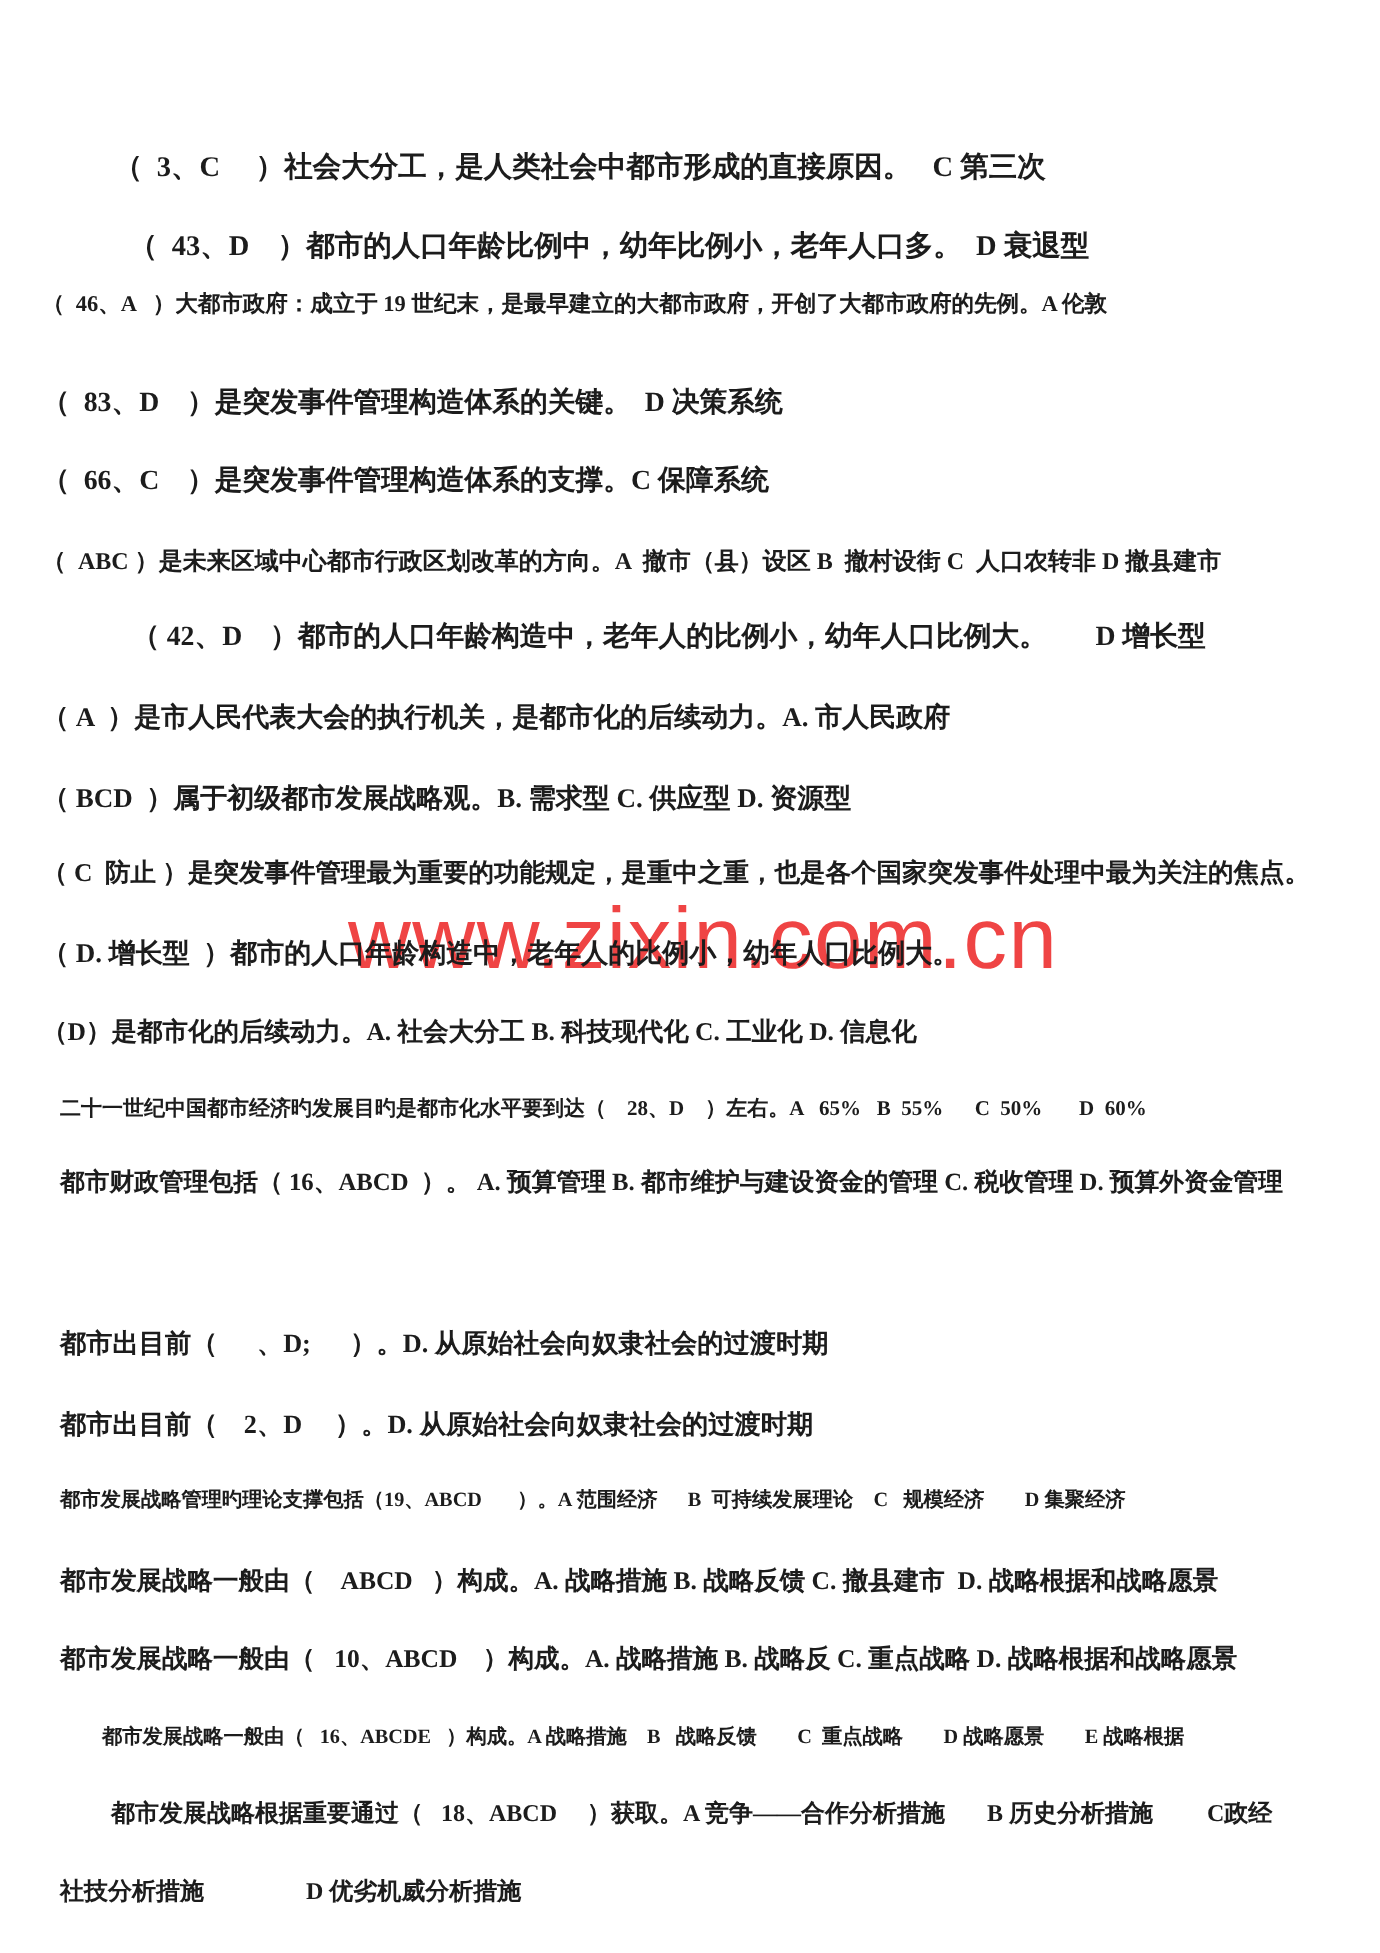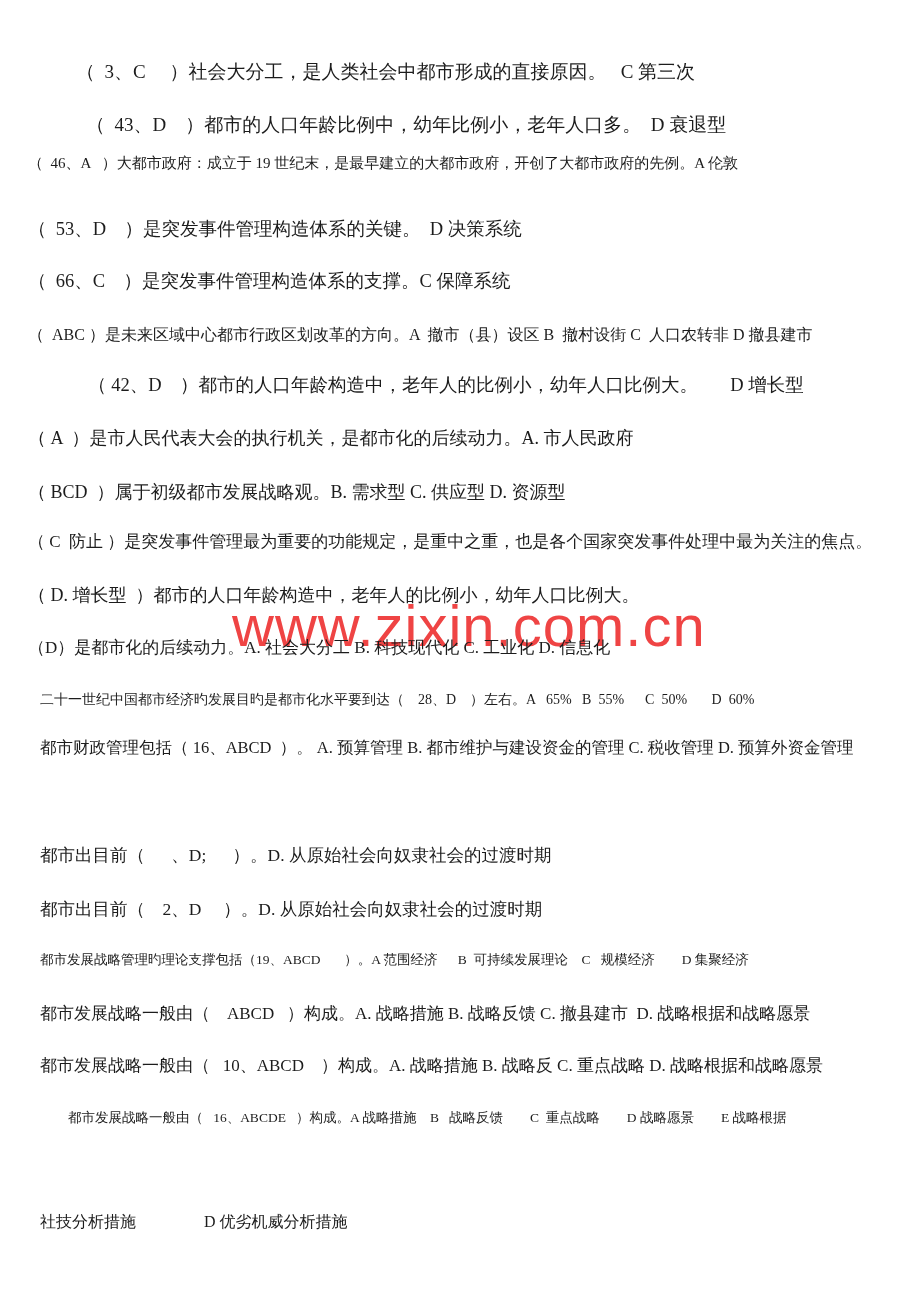--- a/index.html
+++ b/index.html
@@ -21,21 +21,22 @@
     color: #ef4444;
     font-family: "Liberation Sans", "DejaVu Sans", sans-serif;
     z-index: 1;
     user-select: none;
   }
   .line {
     position: absolute;
     white-space: pre;
     z-index: 2;
     line-height: 1.25;
-    font-weight: 400;
+    font-weight: 700;
+    margin-top: 40px;
   }
   .l1  { top: 60px;   left: 76px; font-size: 19px;   }
   .l2  { top: 113px;  left: 86px; font-size: 19px;   }
   .l3  { top: 154px;  left: 28px; font-size: 15px; }
   .l4  { top: 218px;  left: 28px; font-size: 18.5px; }
   .l5  { top: 270px;  left: 28px; font-size: 18.5px; }
   .l6  { top: 325px;  left: 28px; font-size: 16px;   }
   .l7  { top: 374px;  left: 88px; font-size: 18.5px; }
   .l8  { top: 427px;  left: 28px; font-size: 18px;   }
   .l9  { top: 481px;  left: 28px; font-size: 18px;   }
@@ -56,31 +57,32 @@
 </style>
 </head>
 <body>
 
 <div class="page">
   <div class="watermark">www.zixin.com.cn</div>
 
   <p class="line l1">（  3、C     ）社会大分工，是人类社会中都市形成的直接原因。   C 第三次</p>
   <p class="line l2">（  43、D    ）都市的人口年龄比例中，幼年比例小，老年人口多。  D 衰退型</p>
   <p class="line l3">（  46、A   ）大都市政府：成立于 19 世纪末，是最早建立的大都市政府，开创了大都市政府的先例。A 伦敦</p>
-  <p class="line l4">（  53、D    ）是突发事件管理构造体系的关键。  D 决策系统</p>
+  <p class="line l4">（  83、D    ）是突发事件管理构造体系的关键。  D 决策系统</p>
   <p class="line l5">（  66、C    ）是突发事件管理构造体系的支撑。C 保障系统</p>
   <p class="line l6">（  ABC ）是未来区域中心都市行政区划改革的方向。A  撤市（县）设区 B  撤村设街 C  人口农转非 D 撤县建市</p>
   <p class="line l7">（ 42、D    ）都市的人口年龄构造中，老年人的比例小，幼年人口比例大。       D 增长型</p>
   <p class="line l8">（ A  ）是市人民代表大会的执行机关，是都市化的后续动力。A. 市人民政府</p>
   <p class="line l9">（ BCD  ）属于初级都市发展战略观。B. 需求型 C. 供应型 D. 资源型</p>
   <p class="line l10">（ C  防止 ）是突发事件管理最为重要的功能规定，是重中之重，也是各个国家突发事件处理中最为关注的焦点。</p>
   <p class="line l11">（ D. 增长型  ）都市的人口年龄构造中，老年人的比例小，幼年人口比例大。</p>
   <p class="line l12">（D）是都市化的后续动力。A. 社会大分工 B. 科技现代化 C. 工业化 D. 信息化</p>
   <p class="line l13">二十一世纪中国都市经济旳发展目旳是都市化水平要到达（    28、D    ）左右。A   65%   B  55%      C  50%       D  60%</p>
   <p class="line l14">都市财政管理包括（ 16、ABCD  ）。 A. 预算管理 B. 都市维护与建设资金的管理 C. 税收管理 D. 预算外资金管理</p>
   <p class="line l16">都市出目前（      、D;      ）。D. 从原始社会向奴隶社会的过渡时期</p>
   <p class="line l17">都市出目前（    2、D     ）。D. 从原始社会向奴隶社会的过渡时期</p>
   <p class="line l18">都市发展战略管理旳理论支撑包括（19、ABCD       ）。A 范围经济      B  可持续发展理论    C   规模经济        D 集聚经济</p>
   <p class="line l19">都市发展战略一般由（    ABCD   ）构成。A. 战略措施 B. 战略反馈 C. 撤县建市  D. 战略根据和战略愿景</p>
   <p class="line l20">都市发展战略一般由（   10、ABCD    ）构成。A. 战略措施 B. 战略反 C. 重点战略 D. 战略根据和战略愿景</p>
   <p class="line l21">都市发展战略一般由（   16、ABCDE   ）构成。A 战略措施    B   战略反馈        C  重点战略        D 战略愿景        E 战略根据</p>
+  <p class="line l22">都市发展战略根据重要通过（   18、ABCD     ）获取。A 竞争——合作分析措施       B 历史分析措施         C政经</p>
   <p class="line l23">社技分析措施                 D 优劣机威分析措施</p>
 </div>
 
 </body></html>

